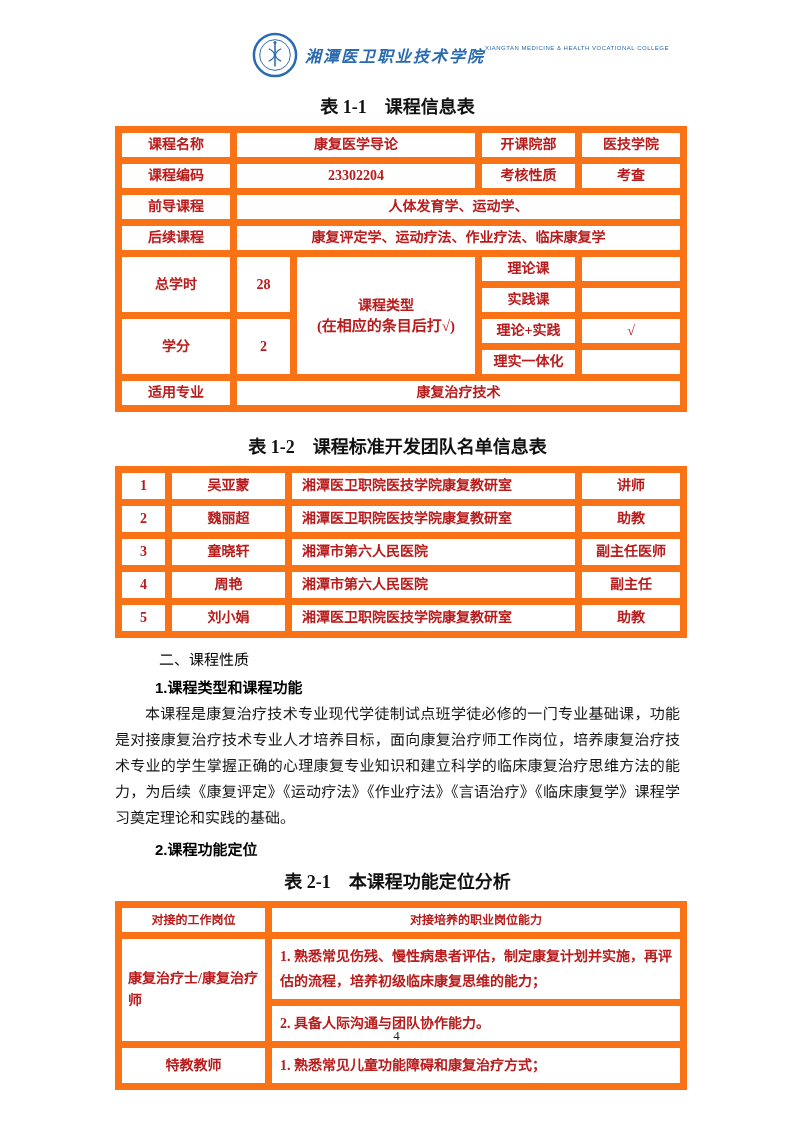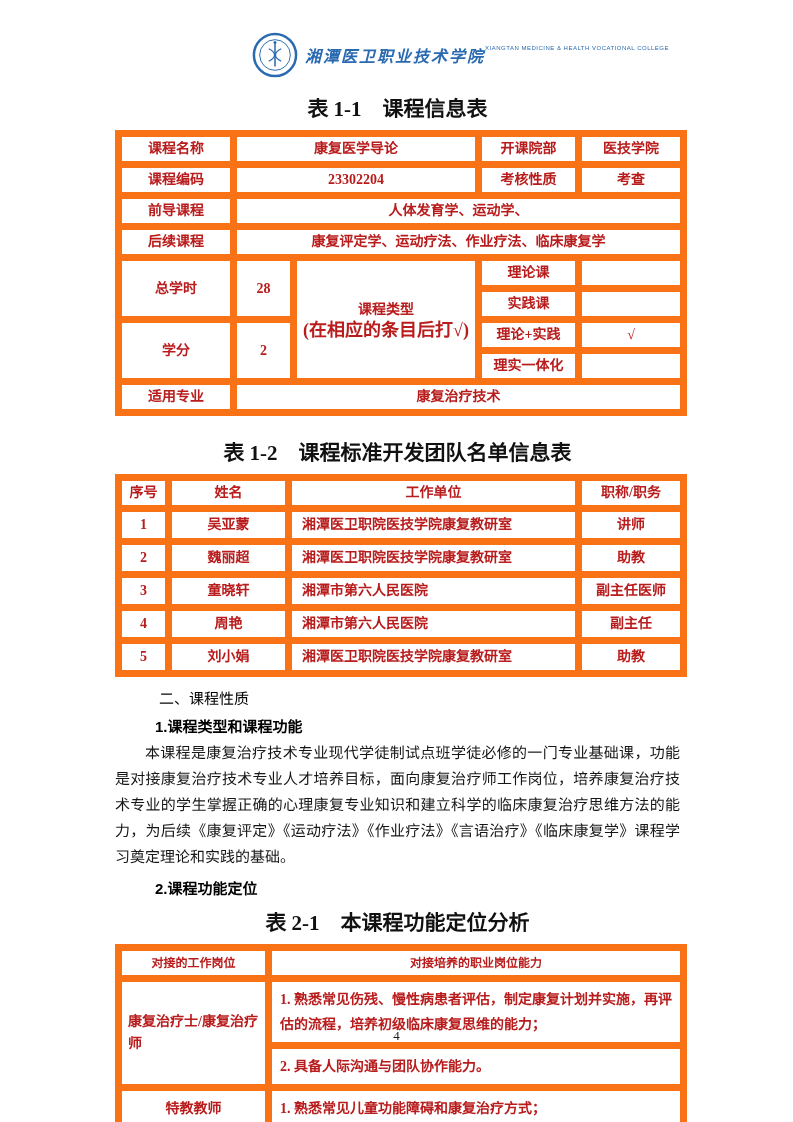--- a/index.html
+++ b/index.html
@@ -21,36 +21,36 @@
     color:#2a6ab0; font-size:6px; letter-spacing:0.5px; margin-top:2px;
     font-family:"Liberation Sans", sans-serif;
   }
   
   .content { width:565px; margin-left:115px; }
   .h1 {
     font-family:"Liberation Sans", sans-serif; font-size:18px; font-weight:bold;
     color:#000; padding-left:40px; margin-top:26px;
   }
   .caption {
-    text-align:center; font-weight:bold; font-size:21px;
+    text-align:center; font-weight:bold; font-size:18px;
     margin-top:14px; margin-bottom:8px; white-space:pre-wrap; color:#111;
   }
   .caption.tight { margin-top:20px; }
   table.tbl { border-collapse:collapse; width:565px; table-layout:fixed; }
   table.tbl td {
     border:7px solid #f97316; font-size:14px; text-align:center;
     vertical-align:middle; padding:2px 5px; line-height:20px; color:#b91c1c;
     overflow:hidden;
     font-weight:bold;
   }
   .t1 td { height:27px; }
   .t2 tr.head td { height:28px; }
   .t2 tr.data td { height:33px; }
   .t2 td.unit { text-align:left; padding-left:10px; }
-  .note { font-size:18px; }
+  .note { font-size:15px; }
   .h2 {
     font-family:"Liberation Sans", sans-serif; font-size:15px; font-weight:normal;
     color:#000; padding-left:44px; margin-top:10px;
   }
   .h3 {
     font-family:"Liberation Sans", sans-serif; font-size:15px; font-weight:bold;
     color:#000; padding-left:40px; margin-top:7px;
   }
   .para {
     font-size:15px; line-height:26px; text-align:justify; text-indent:2em;
@@ -155,26 +155,20 @@
     <div class="caption tight">表 1-2　课程标准开发团队名单信息表</div>
 
     <table class="tbl t2">
       <colgroup>
         <col style="width:50px">
           <col style="width:120px">
           <col style="width:290px">
           <col style="width:105px">
       </colgroup>
       <tbody>
-        <tr class="head">
-          <td>序号</td>
-          <td>姓名</td>
-          <td>工作单位</td>
-          <td>职称/职务</td>
-        </tr>
         <tr class="data">
           <td>1</td>
           <td>吴亚蒙</td>
           <td class="unit">湘潭医卫职院医技学院康复教研室</td>
           <td>讲师</td>
         </tr>
         <tr class="data">
           <td>2</td>
           <td>魏丽超</td>
           <td class="unit">湘潭医卫职院医技学院康复教研室</td>

